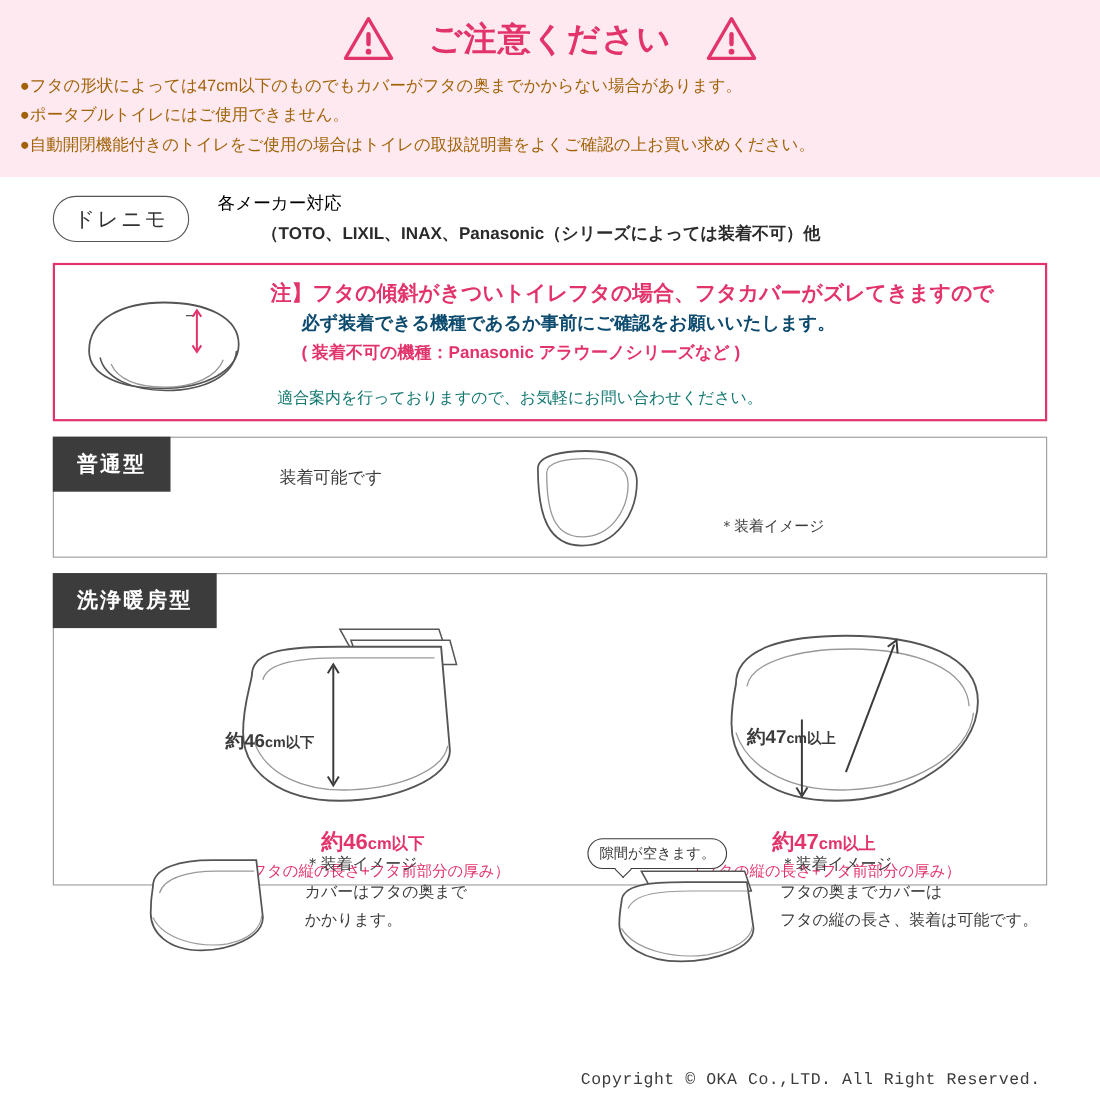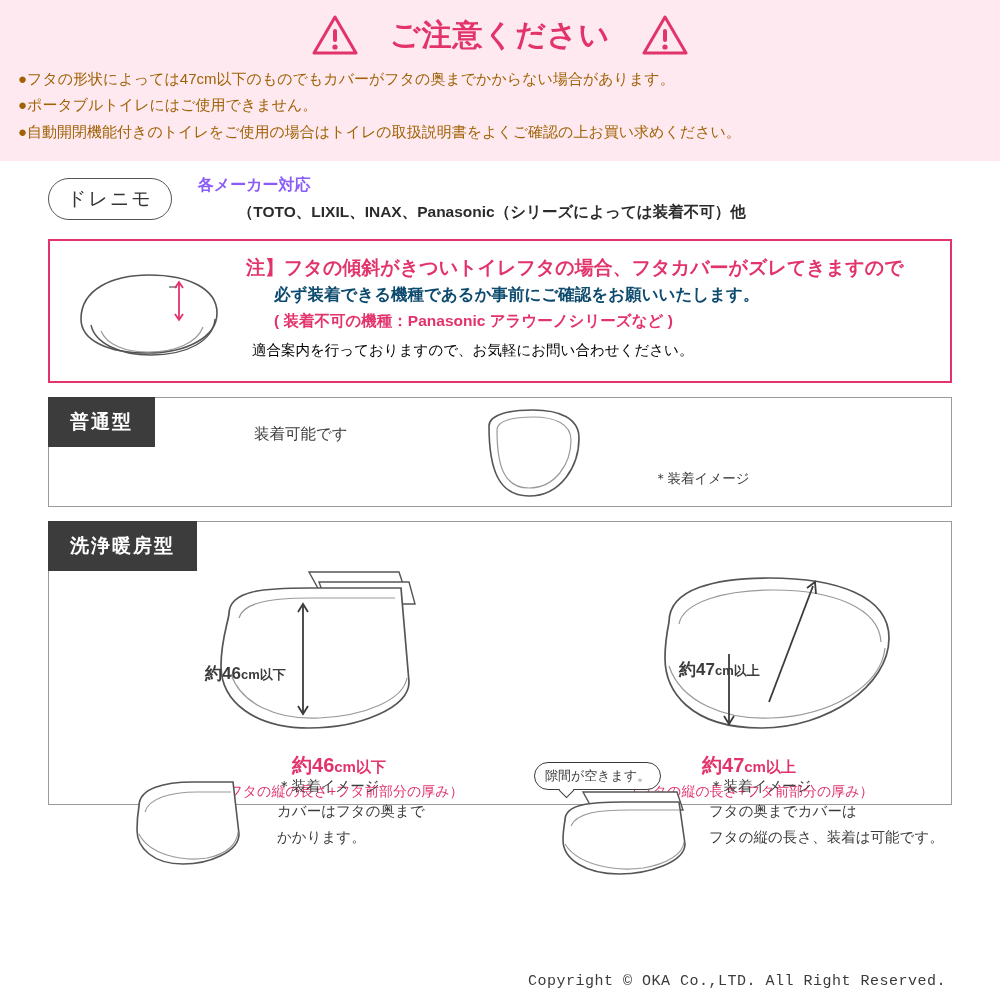--- a/index.html
+++ b/index.html
@@ -68,22 +68,22 @@
     font-size: 19px;
     color: #333;
     letter-spacing: 2px;
     white-space: nowrap;
   }
   .maker-texts {
     margin-left: 26px;
   }
   .maker-line1 {
     font-size: 16px;
-    font-weight: bold;
-    color: #8b5cf6;
+    font-weight: normal;
+    color: #000000;
     margin-bottom: 6px;
   }
   .maker-line2 {
     font-size: 15.5px;
     font-weight: bold;
     color: #2b2b2b;
     white-space: nowrap;
     margin-left: 40px;
   }
 
@@ -124,24 +124,24 @@
   }
   .note-l3 {
     font-size: 15.5px;
     font-weight: bold;
     color: #e2336b;
     line-height: 1.7;
     padding-left: 28px;
   }
   .note-l4 {
     font-size: 14.5px;
-    color: #000000;
+    color: #0f766e;
     line-height: 1.7;
     padding-left: 6px;
-    margin-top: 4px;
+    margin-top: 16px;
   }
 
   
   .panel {
     margin: 14px 48px 0 48px;
     border: 1px solid #9a9a9a;
     box-sizing: border-box;
     position: relative;
   }
   .panel-tag {

